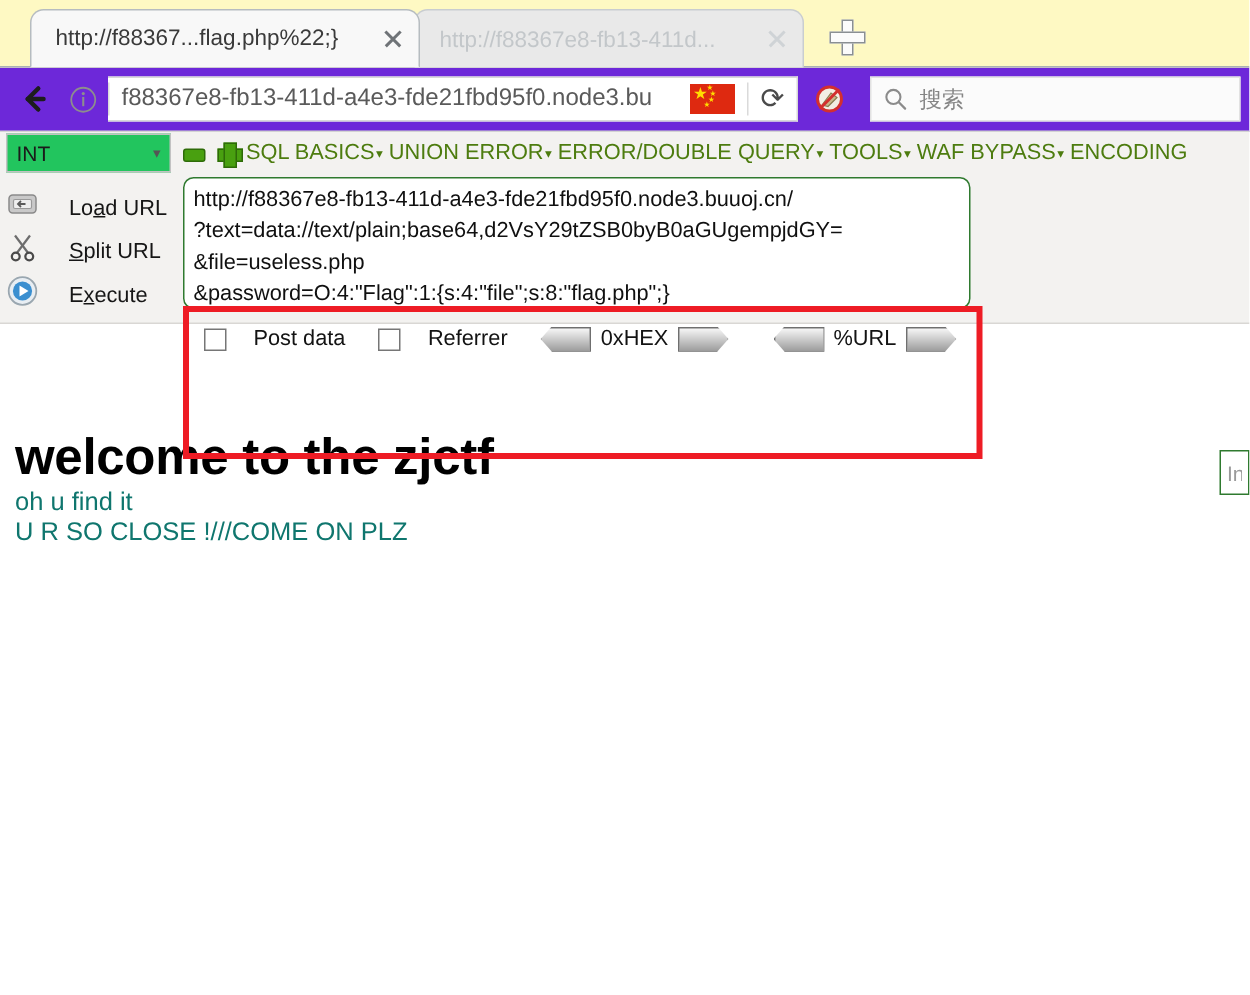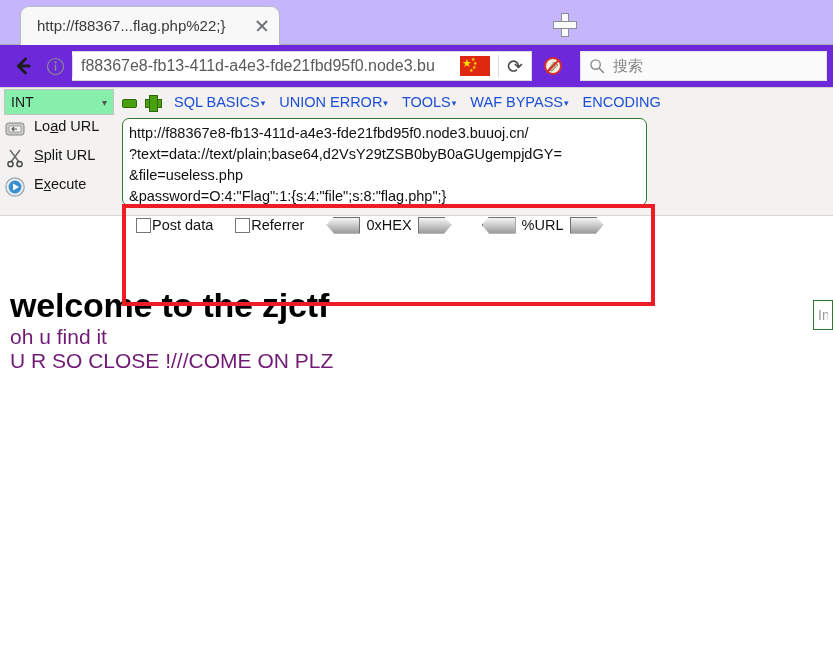--- a/index.html
+++ b/index.html
@@ -8,21 +8,21 @@
     width: 833px; height: 663px;
     background: #ffffff;
     font-family: "Liberation Sans", sans-serif;
     overflow: hidden;
     position: relative;
   }
 
   
   .tabstrip {
     height: 45px;
-    background: #c4b5fd;
+    background: #fef9c3;
     border-bottom: 1px solid #a9b0b5;
     position: relative;
   }
   .tab {
     position: absolute;
     top: 6px;
     height: 39px;
     border-radius: 9px 9px 0 0;
     display: flex;
     align-items: center;
@@ -175,21 +175,21 @@
   }
   .hb-menurow {
     display: flex;
     align-items: center;
     height: 28px;
     padding-left: 4px;
     gap: 0px;
   }
   .int-select {
     width: 110px; height: 24px;
-    background: #86efac;
+    background: #22c55e;
     border: 1px solid #c2c2c2;
     display: flex; align-items: center;
     justify-content: space-between;
     padding: 12px 6px;
     font-size: 14px; color: #1b1b1b;
   }
   .chev { font-size: 10px; color: #555; }
   .icon-minus, .icon-plus {
     width: 15px; height: 15px;
     margin-left: 8px;
@@ -208,37 +208,37 @@
   .icon-plus::before, .icon-plus::after {
     content:"";
     position:absolute;
     background:#49a010;
     border:1px solid #2e6b08;
   }
   .icon-plus::before { left:0; top:4px; width:15px; height:7px; }
   .icon-plus::after  { left:4px; top:0; width:7px; height:15px; }
   .hb-menu {
     font-size: 14.5px;
-    color: #1d4ed8;
-    margin-left: 14px;
+    color: #4d7c0f;
+    margin-left: 4px;
     white-space: nowrap;
   }
   .hb-menu .caret { font-size: 9px; vertical-align: middle; margin-left: 1px; }
 
   .hb-body { display: flex; padding-top: 2px; }
   .hb-actions {
     width: 122px;
     flex: 0 0 auto;
     padding-left: 4px;
   }
   .hb-action {
     display: flex;
-    align-items: flex-start;
+    align-items: flex-end;
     height: 29px;
-    gap: 8px;
+    gap: 20px;
   }
   .hb-action-label {
     font-size: 14.5px;
     color: #161616;
   }
   .hb-action-label u { text-decoration: underline; }
   .ico {
     width: 22px; height: 22px;
     flex: 0 0 auto;
     display:flex; align-items:center; justify-content:center;
@@ -265,21 +265,21 @@
     white-space: pre;
   }
 
   .hb-bottomrow {
     display: flex;
     align-items: center;
     height: 30px;
     padding-left: 136px;
     gap: 0;
   }
-  .cb-wrap { display: flex; align-items: center; gap: 1px; margin-right: 22px; }
+  .cb-wrap { display: flex; align-items: center; gap: 18px; margin-right: 22px; }
   .cb {
     width: 15px; height: 15px;
     border: 1px solid #767676;
     background: #fff;
   }
   .cb-label { font-size: 14.5px; color: #131313; }
 
   .enc-group {
     display: flex; align-items: center;
     gap: 6px;
@@ -322,33 +322,37 @@
     background: #fff;
   }
   .page h1 {
     font-size: 34px;
     font-weight: bold;
     margin: 70px 0 0 0;
     color: #000;
     letter-spacing: -0.2px;
   }
   .page p {
-    font-size: 21px;
-    color: #701a75;
+    font-size: 17px;
+    color: #0f766e;
     margin: 0;
   }
   .p-find { margin-top: 93px; }
   .p-close { margin-top: 36px; }
 </style>
 </head>
 <body>
 
 <div class="tabstrip">
   <div class="tab active">
     <span class="tab-title">http://f88367...flag.php%22;}</span>
+    <span class="tab-close"></span>
+  </div>
+  <div class="tab inactive">
+    <span class="tab-title">http://f88367e8-fb13-411d...</span>
     <span class="tab-close"></span>
   </div>
   <div class="newtab">
     <span class="plus-v"></span>
     <span class="plus-h"></span>
   </div>
 </div>
 
 <div class="urlbar">
   <div class="nav-back">
@@ -398,20 +402,21 @@
   <div class="hb-menurow">
     <div class="int-select">
       <span>INT</span>
       <span class="chev">▾</span>
     </div>
     <span class="icon-minus"></span>
     <span class="icon-plus"></span>
 
     <span class="hb-menu"><span>SQL BASICS</span><span class="caret">▾</span></span>
     <span class="hb-menu"><span>UNION ERROR</span><span class="caret">▾</span></span>
+    <span class="hb-menu"><span>ERROR/DOUBLE QUERY</span><span class="caret">▾</span></span>
     <span class="hb-menu"><span>TOOLS</span><span class="caret">▾</span></span>
     <span class="hb-menu"><span>WAF BYPASS</span><span class="caret">▾</span></span>
     <span class="hb-menu"><span>ENCODING</span></span>
   </div>
 
   <div class="hb-body">
     <div class="hb-actions">
 
       <div class="hb-action">
         <span class="ico">

